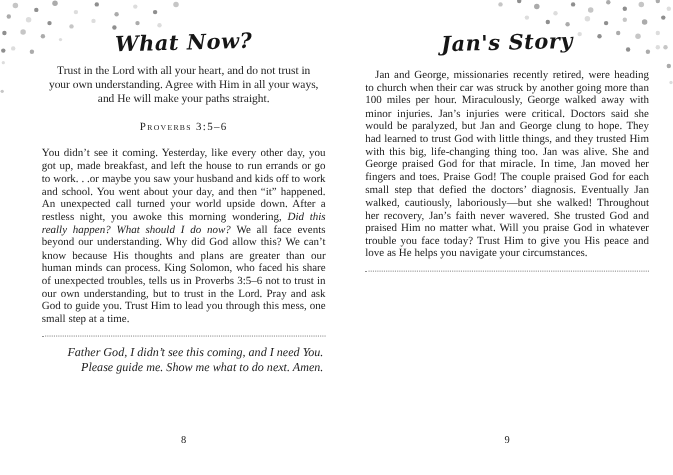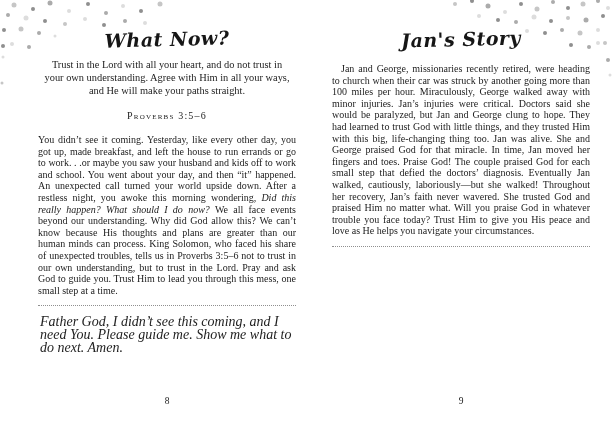--- a/index.html
+++ b/index.html
@@ -58,23 +58,23 @@
   }
   .body-text .it { font-style: italic; }
   .page-right .body-text { text-indent: 9px; }
   .rule {
     border-top: 1px dotted #8f8f8f;
     height: 0;
     margin-top: 9px;
   }
   .prayer {
     font-style: italic;
-    font-size: 14px;
+    font-size: 11px;
     line-height: 13px;
-    text-align: left;
+    text-align: right;
     margin: 9px 2px 0 2px;
     color: #222;
   }
   .pagenum {
     position: absolute;
     left: 0; right: 0;
     top: 368px;
     text-align: center;
     font-size: 9.5px;
     color: #1b1b1b;

